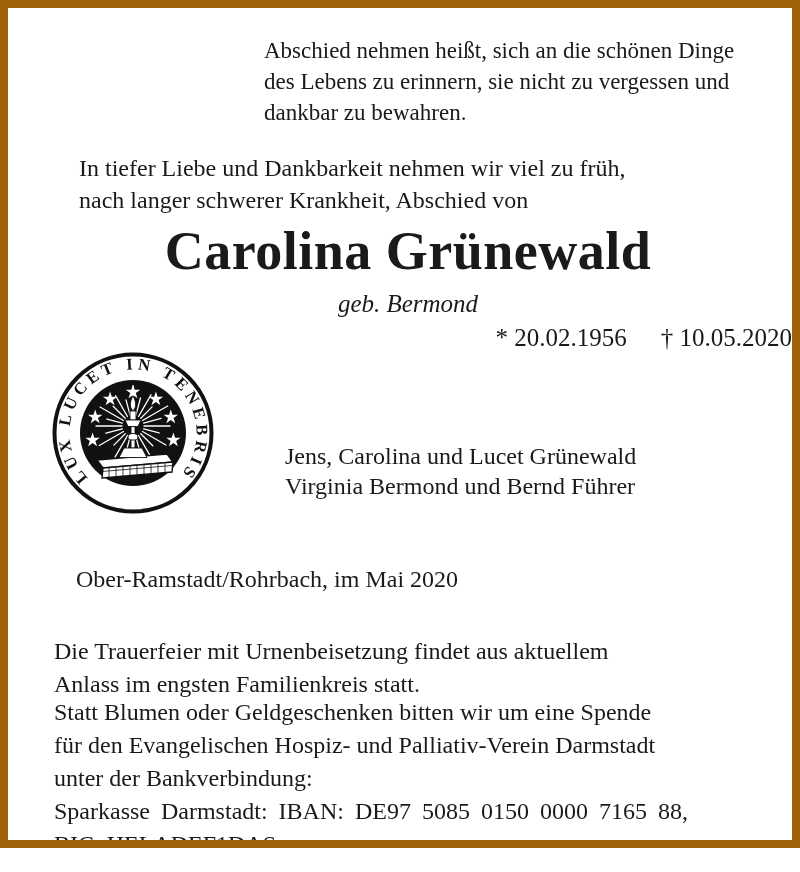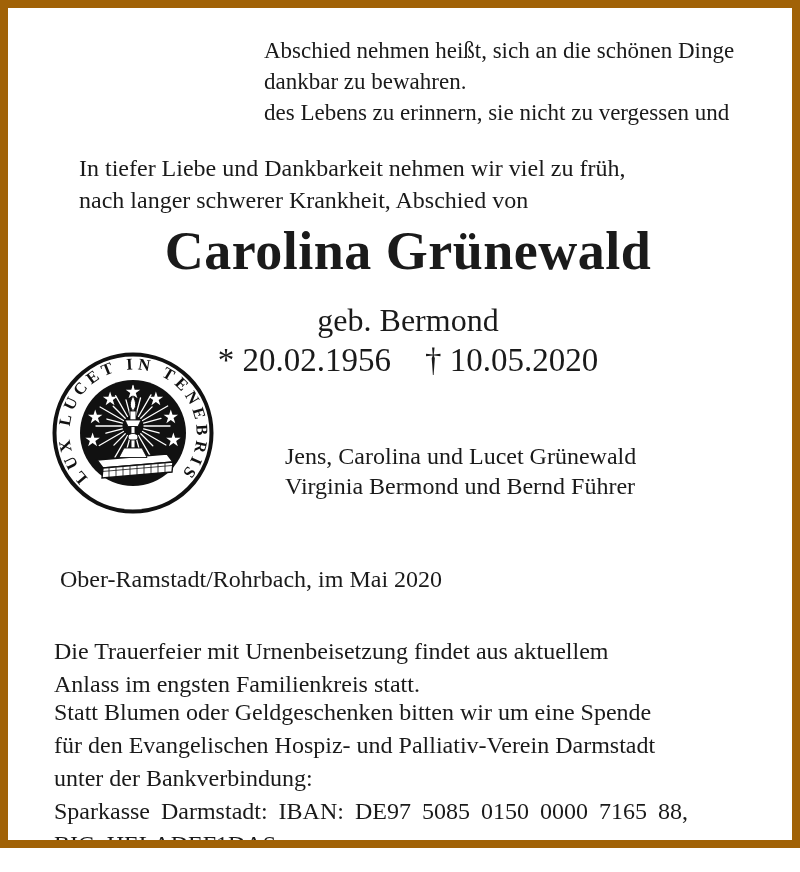--- a/index.html
+++ b/index.html
@@ -13,44 +13,44 @@
     color:#1a1a1a;
     overflow:hidden;
   }
   .blk { position:absolute; white-space:nowrap; }
 
   .epigraph { left:256px; top:27px; font-size:23px; line-height:31px; }
   .intro    { left:71px;  top:144px; font-size:24px; line-height:32px; }
 
   .center-col { position:absolute; left:16px; right:0; top:214px; text-align:center; }
   .deceased-name { font-size:54px; font-weight:700; line-height:1.1; letter-spacing:0.5px; }
-  .maiden-name   { font-size:32px; line-height:30px; margin-top:24px; }
-  .dates         { font-size:33px; line-height:30px; margin-top:10px; }
+  .maiden-name   { font-size:25px; line-height:30px; margin-top:8px;font-style:italic; }
+  .dates         { font-size:25px; line-height:30px; margin-top:4px;text-align:right; }
   .dates .date   { display:inline-block; }
   .dates .gap    { display:inline-block; width:34px; }
 
   .emblem { position:absolute; left:42px; top:342px; width:166px; height:166px; }
 
   .mourners { left:277px; top:433px; font-size:24px; font-weight:400; line-height:30px; }
 
-  .place-date { left:52px; top:558px; font-size:24px; }
+  .place-date { left:68px; top:558px; font-size:24px; }
 
   .funeral  { left:46px; top:608px; font-size:24px; line-height:33px;margin-top:19px; }
   .donation { left:46px; top:688px; font-size:24px; line-height:33px; }
   .donation .wide { word-spacing:5px; }
 </style>
 </head>
 <body>
 
 <div class="sheet">
 
   <div class="blk epigraph">
     <div>Abschied nehmen heißt, sich an die schönen Dinge</div>
+    <div>des Lebens zu erinnern, sie nicht zu vergessen und</div>
     <div>dankbar zu bewahren.</div>
-    <div>des Lebens zu erinnern, sie nicht zu vergessen und</div>
   </div>
 
   <div class="blk intro">
     <div>In tiefer Liebe und Dankbarkeit nehmen wir viel zu früh,</div>
     <div>nach langer schwerer Krankheit, Abschied von</div>
   </div>
 
   <div class="center-col">
     <div class="deceased-name">Carolina Grünewald</div>
     <div class="maiden-name">geb. Bermond</div>

